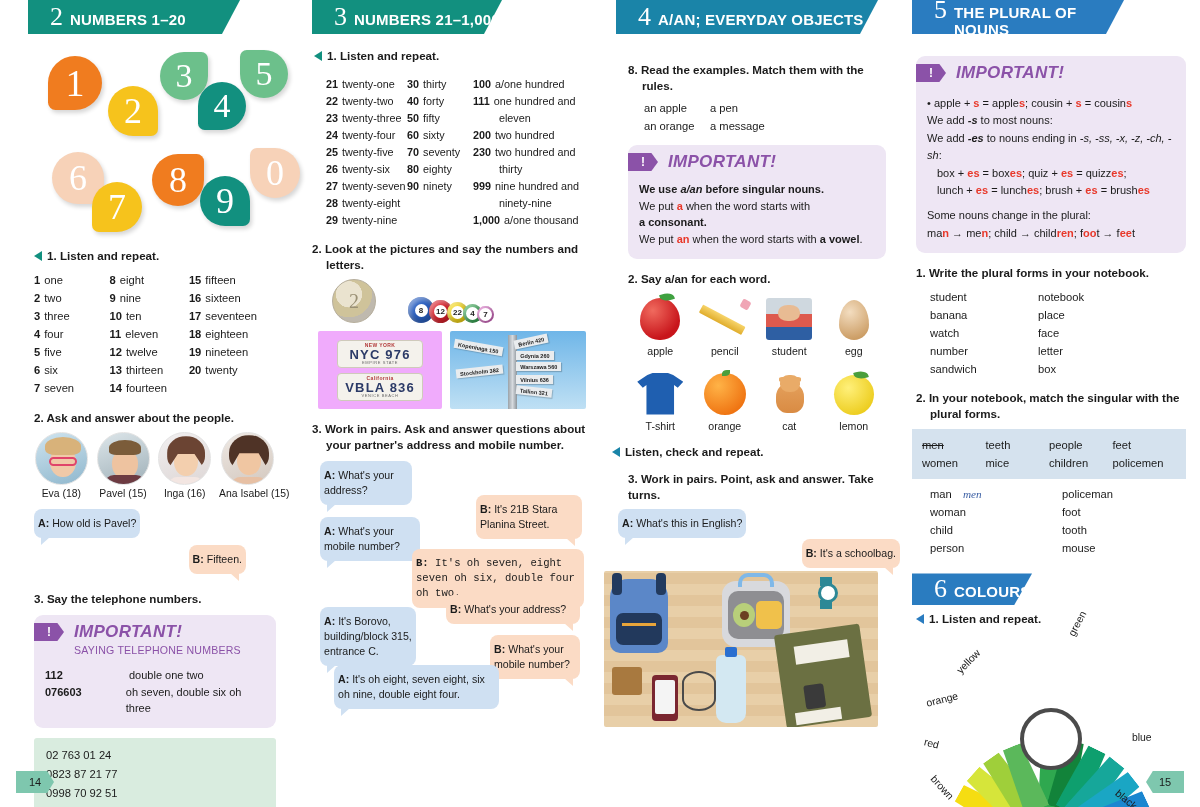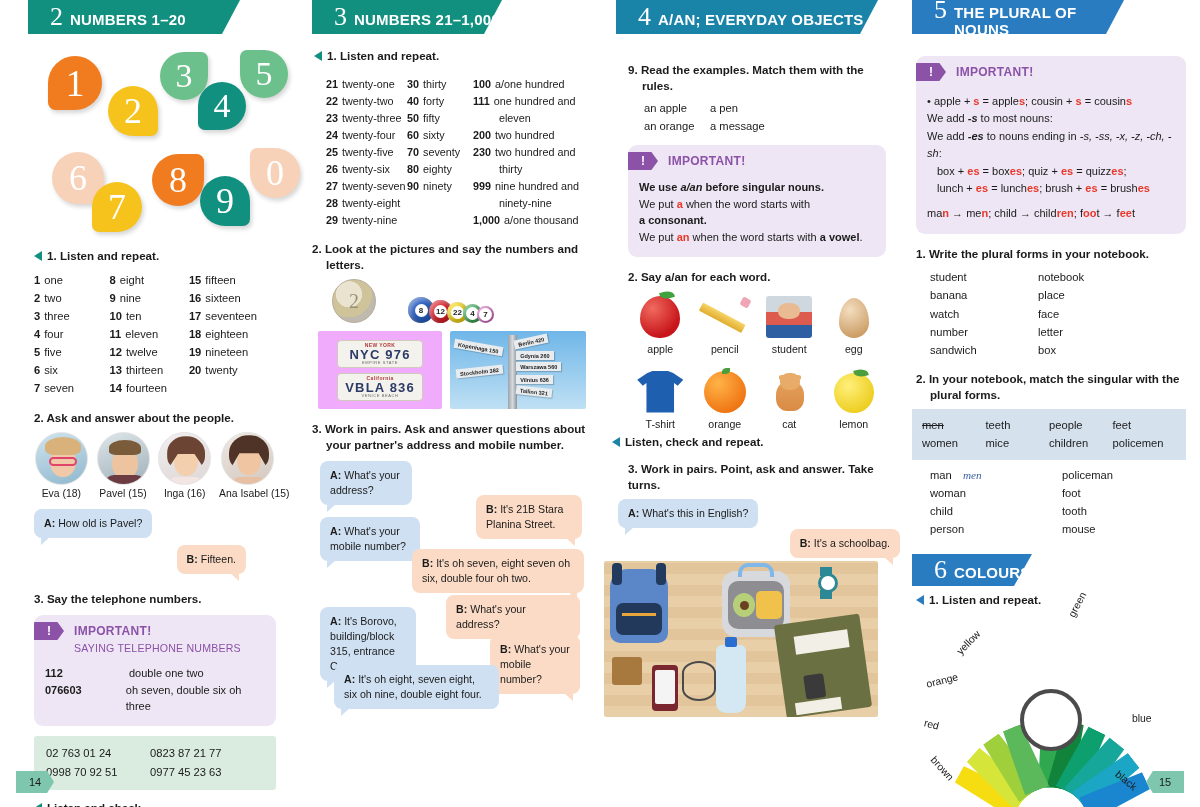--- a/index.html
+++ b/index.html
@@ -98,21 +98,21 @@
     width: 53px; height: 53px; border-radius: 50%;
     margin: 0 auto; border: 1px solid #e3e3e3; overflow: hidden;
     position: relative;
   }
   .avcap { font-size: 10.4px; margin-top: 3px; white-space: nowrap; }
 
   
   .bub {
     position: relative; border-radius: 8px;
     font-size: 10.6px; line-height: 1.42;
-    padding: 7px 10px; display: inline-block;
+    padding: 7px 4px; display: inline-block;
   }
   .bub.a { background: #cfe0f2; }
   .bub.b { background: #fbdbc5; }
   .bub b { font-weight: bold; }
   .bub.a::after {
     content: ""; position: absolute; left: 7px; bottom: -7px;
     border-left: 9px solid #cfe0f2; border-bottom: 8px solid transparent;
   }
   .bub.b::after {
     content: ""; position: absolute; right: 7px; bottom: -7px;
@@ -124,33 +124,33 @@
     background: #eee6f4; border-radius: 9px;
     padding: 0 0 11px 0; position: relative; overflow: hidden;
   }
   .imp .hd { display: flex; align-items: center; gap: 10px; padding-top: 7px; }
   .imp .bang {
     width: 30px; height: 18px; background: #8b52a8; color: #fff;
     font-weight: bold; font-size: 12px; display: flex;
     align-items: center; justify-content: center;
     clip-path: polygon(0 0, 78% 0, 100% 50%, 78% 100%, 0 100%);
   }
-  .imp .hl { color: #8b52a8; font-weight: bold; font-size: 12px; letter-spacing: .3px; }
+  .imp .hl { color: #8b52a8; font-weight: bold; font-size: 17px; letter-spacing: .3px; font-style: italic; }
   .imp .sub { color: #8b52a8; font-size: 10.6px; letter-spacing: .2px; padding: 2px 0 0 40px; }
   .imp .bd { font-size: 11px; line-height: 1.52; padding: 9px 12px 0 11px; }
   .imp .bd .r { color: #e8382a; font-weight: bold; }
   .imp .bd i { font-style: italic; }
 
   
   .phones {
     background: #d9ecdf; border-radius: 3px;
     font-size: 11.2px; line-height: 1.7;
     padding: 8px 12px; margin-top: 10px;
   }
-  .phones .row { display: flex; }
+  .phones .row { display: flex; flex-direction: column; }
   .phones .c { width: 104px; }
 
   
   .ph { position: relative; overflow: hidden; }
 
   
   .coin {
     width: 44px; height: 44px; border-radius: 50%;
     background: radial-gradient(circle at 38% 34%, #eae3cf 0 34%, #cfc39a 35% 60%, #bfb9ae 61% 100%);
     border: 1px solid #b6ae9c;
@@ -597,21 +597,21 @@
           <span>What's your address?</span>
         </div>
         <div class="bub b" style="position:absolute;right:4px;top:34px;width:106px;">
           <b>B:</b>
           <span>It's 21B Stara Planina Street.</span>
         </div>
         <div class="bub a" style="position:absolute;left:6px;top:56px;width:100px;">
           <b>A:</b>
           <span>What's your mobile number?</span>
         </div>
-        <div class="bub b" style="position:absolute;right:2px;top:88px;width:172px;">
+        <div class="bub b" style="position:absolute;right:2px;top:88px;width:172px;font-family:Liberation Mono, monospace;">
           <b>B:</b>
           <span>It's oh seven, eight seven oh six, double four oh two.</span>
         </div>
         <div class="bub b" style="position:absolute;right:6px;top:134px;width:134px;">
           <b>B:</b>
           <span>What's your address?</span>
         </div>
         <div class="bub a" style="position:absolute;left:6px;top:146px;width:96px;">
           <b>A:</b>
           <span>It's Borovo, building/block 315, entrance C.</span>
@@ -632,21 +632,21 @@
 
     <div class="banner" id="b4">
       <div class="shape"></div>
       <div class="inner">
         <span class="num">4</span>
         <span class="ttl">A/AN; EVERYDAY OBJECTS</span>
       </div>
     </div>
 
     <div class="pad3" style="padding-top:14px;">
-      <div class="task indent">9. Read the examples. Match them with the rules.</div>
+      <div class="task indent">8. Read the examples. Match them with the rules.</div>
 
       <div style="font-size:11.2px;line-height:1.55;padding-left:16px;">
         <div style="display:flex;">
             <span style="width:66px;">an apple</span>
             <span>a pen</span>
           </div>
         <div style="display:flex;">
             <span style="width:66px;">an orange</span>
             <span>a message</span>
           </div>
@@ -714,21 +714,21 @@
           <div class="lbl">cat</div>
         </div>
         <div class="word">
           <div class="icbox" style="height:46px;">
               <div class="ic-lemon"></div>
             </div>
           <div class="lbl">lemon</div>
         </div>
       </div>
 
-      <div class="task" style="margin-top:4px;margin-left:-16px;">
+      <div class="task" style="margin-top:12px;margin-left:-16px;">
         <span class="spk teal"></span><span>Listen, check and repeat.</span>
       </div>
 
       <div class="task" style="margin-top:12px;">3. Work in pairs. Point, ask and answer. Take turns.</div>
 
       <div style="position:relative;height:58px;margin-top:4px;">
         <div class="bub a" style="position:absolute;left:-10px;top:0;">
           <b>A:</b>
           <span>What's this in English?</span>
         </div>
@@ -789,20 +789,21 @@
           <div class="bang">!</div>
           <div class="hl">IMPORTANT!</div>
         </div>
         <div class="bd" style="padding-top:12px;line-height:1.58;">
           <div>• apple + <span class="r">s</span> = apple<span class="r">s</span>; cousin + <span class="r">s</span> = cousin<span class="r">s</span></div>
           <div><span>We add </span><b><i>-s</i></b><span> to most nouns:</span></div>
           <div><span>We add </span><b><i>-es</i></b><span> to nouns ending in </span><i>-s, -ss, -x, -z, -ch, -sh</i><span>:</span></div>
           <div style="padding-left:10px;">box + <span class="r">es</span> = box<span class="r">es</span>; quiz + <span class="r">es</span> = quizz<span class="r">es</span>;</div>
           <div style="padding-left:10px;">lunch + <span class="r">es</span> = lunch<span class="r">es</span>; brush + <span class="r">es</span> = brush<span class="r">es</span></div>
           <div style="height:8px;"></div>
+          <div>Some nouns change in the plural:</div>
           <div>ma<span class="r">n</span> → me<span class="r">n</span>; child → child<span class="r">ren</span>; f<span class="r">oo</span>t → f<span class="r">ee</span>t</div>
         </div>
       </div>
 
       <div class="task" style="margin-top:12px;">1. Write the plural forms in your notebook.</div>
 
       <div class="plist" style="padding-left:14px;">
         <div class="c">
           <div>student</div>
           <div>banana</div>

